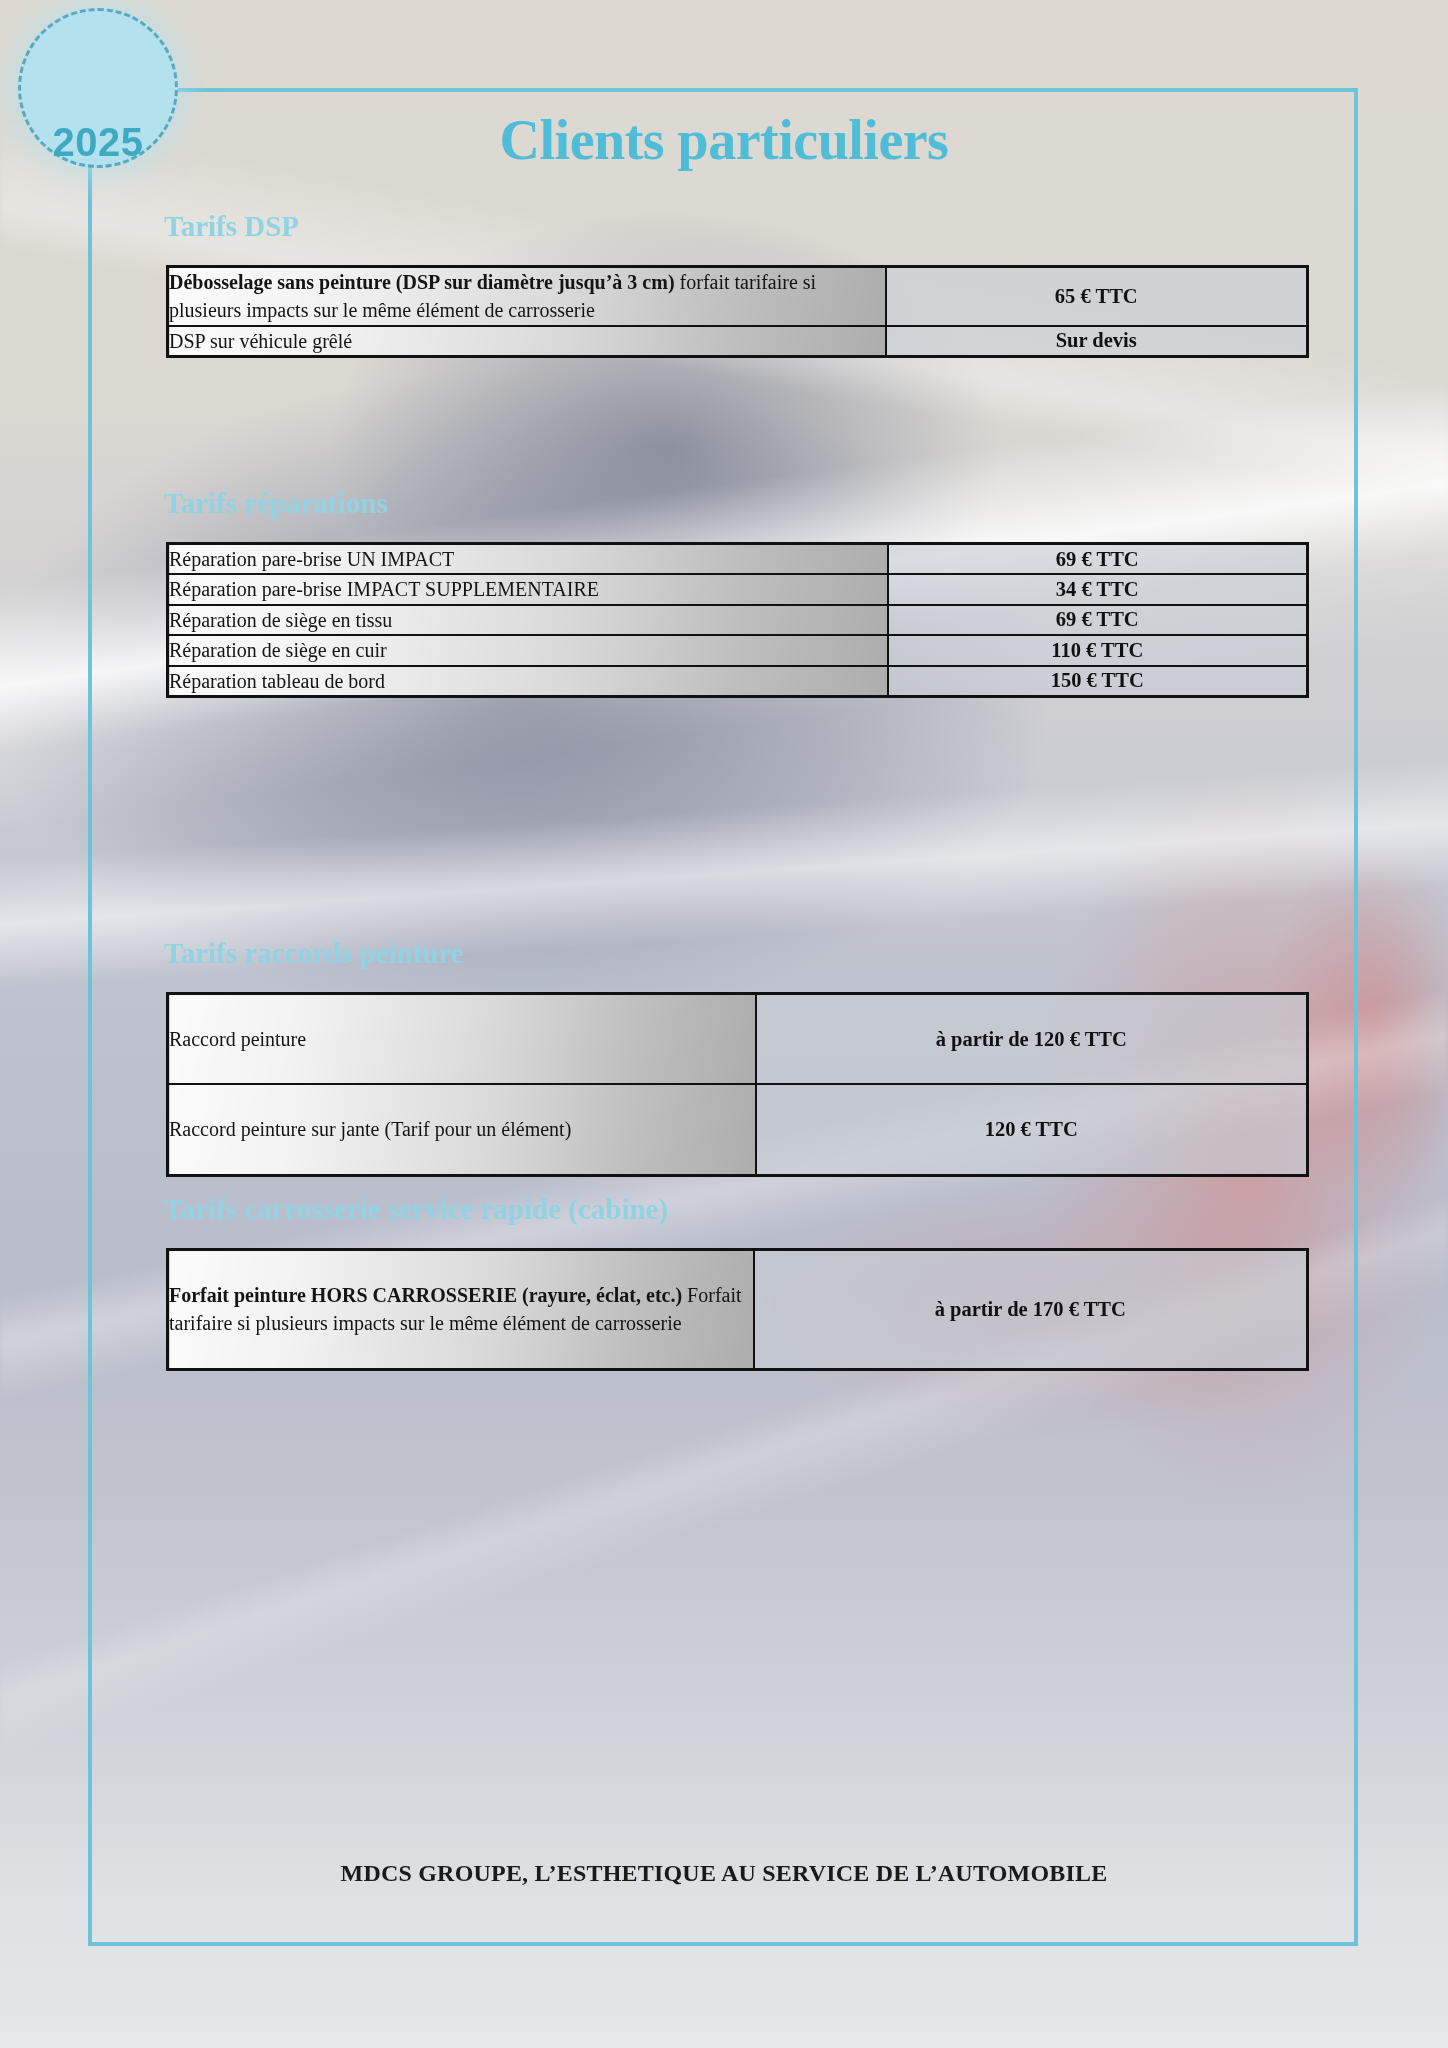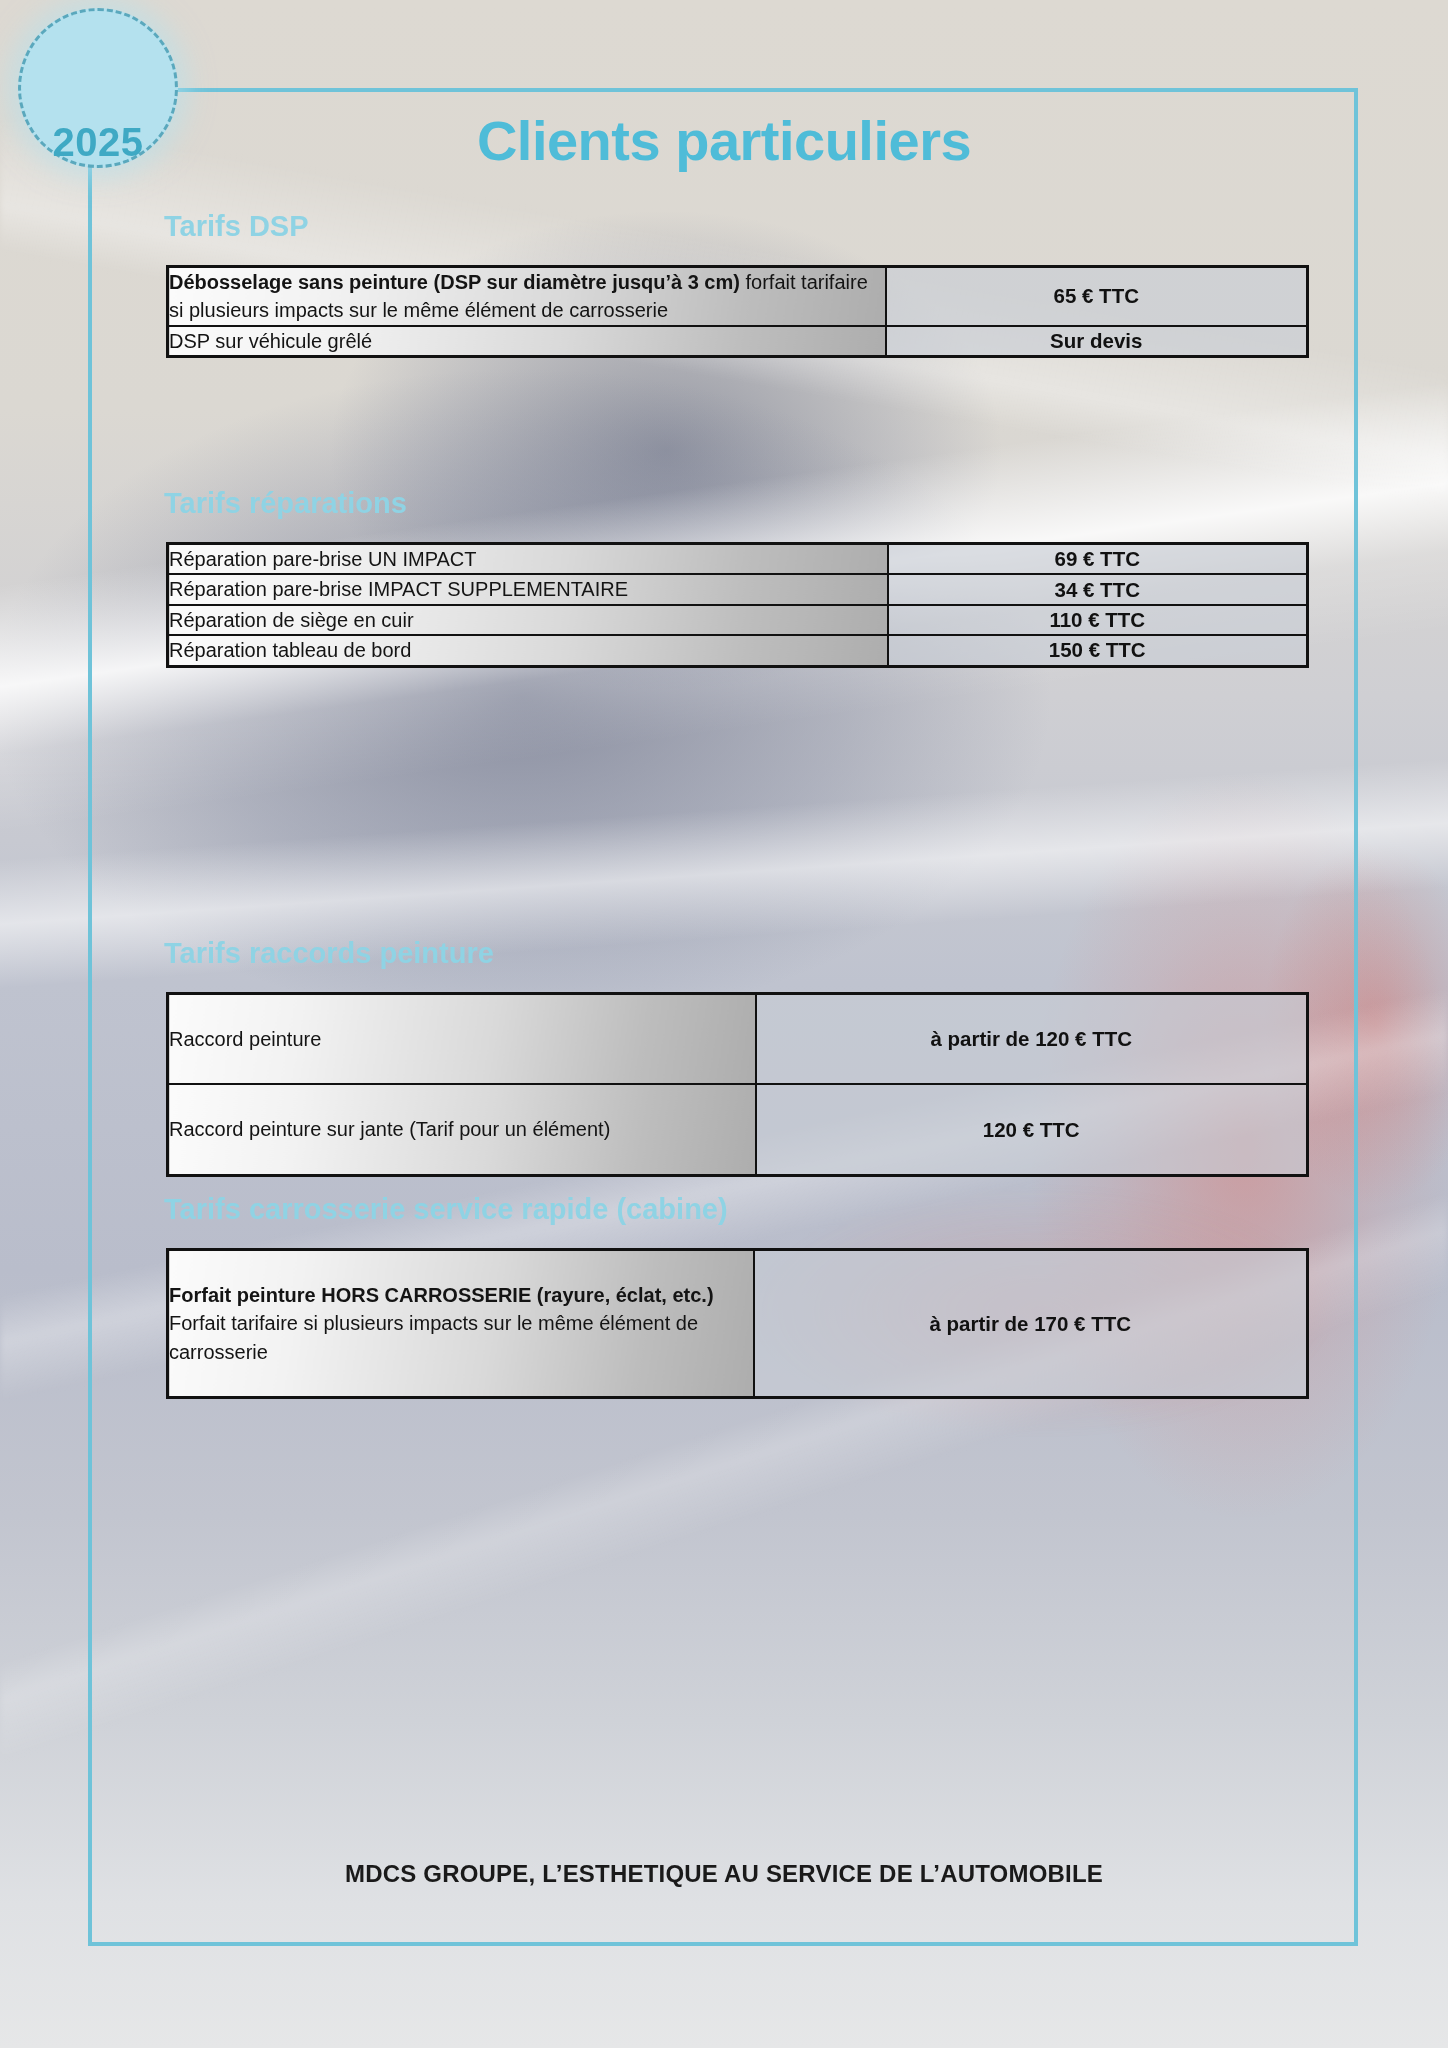--- a/index.html
+++ b/index.html
@@ -100,20 +100,21 @@
     font-weight: bold;
     color: #3fa9c4;
     letter-spacing: 0.5px;
   }
 
   
   #content {
     position: absolute;
     inset: 0;
     z-index: 2;
+    font-family: Liberation Serif, serif;
   }
 
   .page-title {
     position: absolute;
     top: 108px;
     left: 0;
     width: 1448px;
     text-align: center;
     font-size: 56px;
     font-weight: bold;
@@ -233,20 +234,24 @@
           <col class="c-price">
         </colgroup>
       <tbody>
         <tr>
           <td class="cell-label">Réparation pare-brise UN IMPACT</td>
           <td class="cell-price">69 € TTC</td>
         </tr>
         <tr>
           <td class="cell-label">Réparation pare-brise IMPACT SUPPLEMENTAIRE</td>
           <td class="cell-price">34 € TTC</td>
+        </tr>
+        <tr>
+          <td class="cell-label">Réparation de siège en tissu</td>
+          <td class="cell-price">69 € TTC</td>
         </tr>
         <tr>
           <td class="cell-label">Réparation de siège en cuir</td>
           <td class="cell-price">110 € TTC</td>
         </tr>
         <tr>
           <td class="cell-label">Réparation tableau de bord</td>
           <td class="cell-price">150 € TTC</td>
         </tr>
       </tbody>

